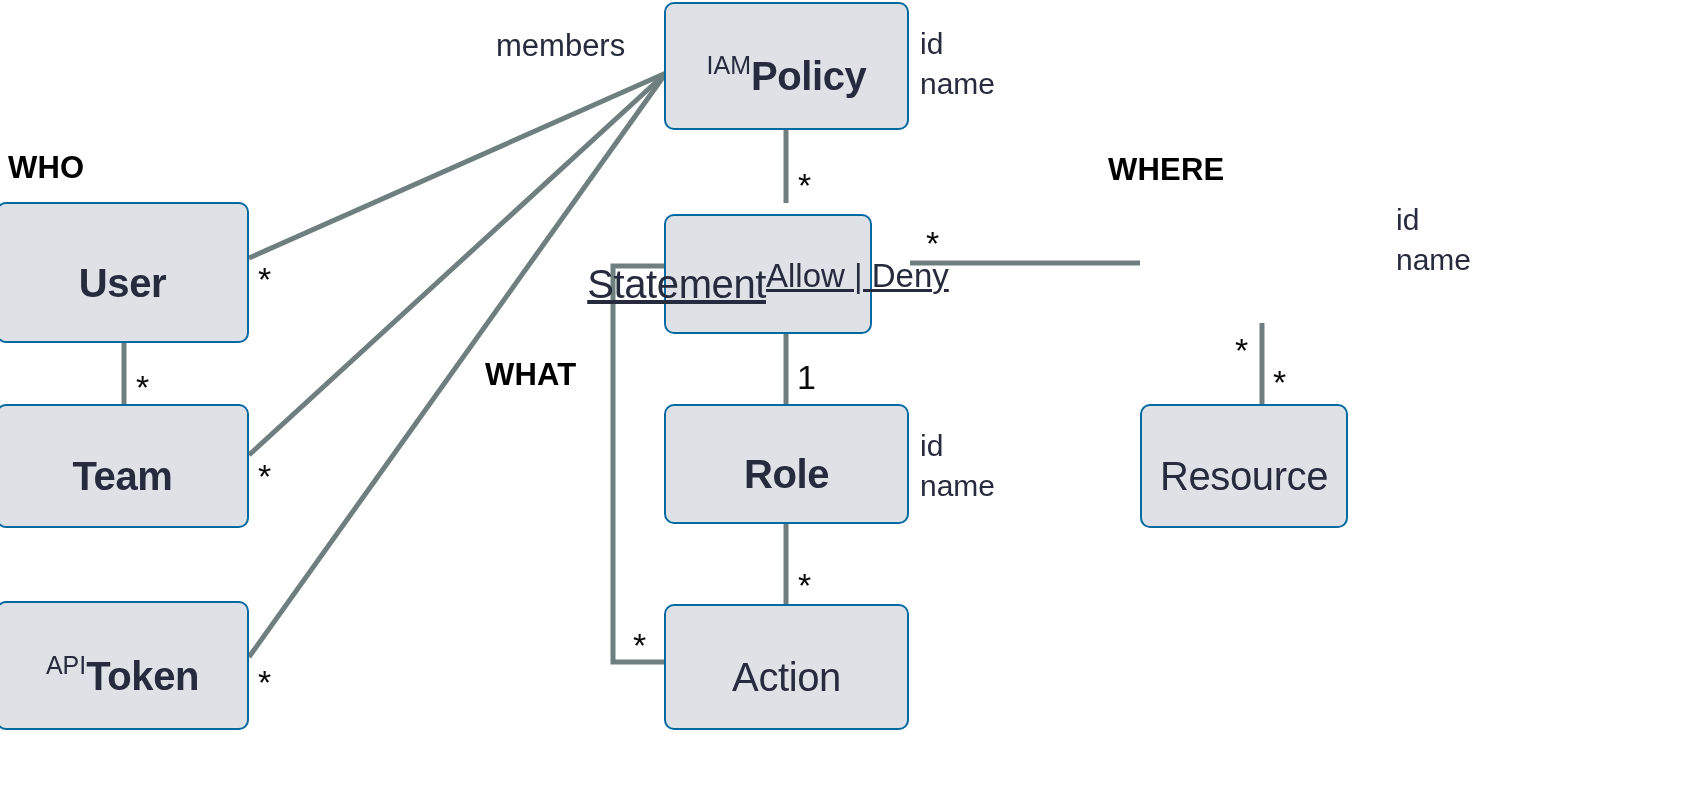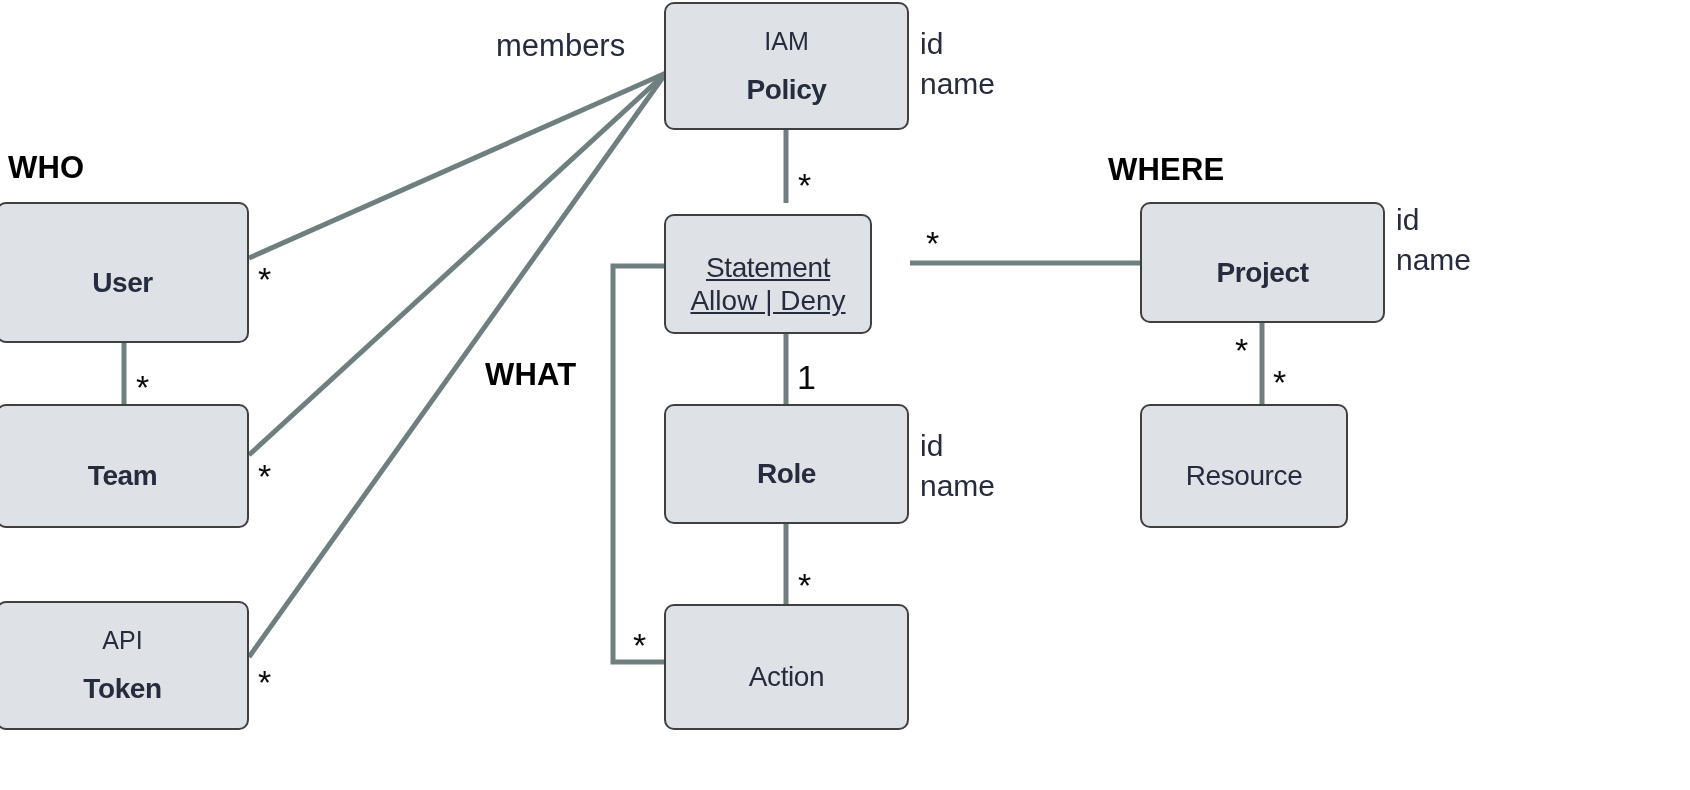--- a/index.html
+++ b/index.html
@@ -21,48 +21,48 @@
     position: absolute;
     left: 0;
     top: 0;
     width: 1690px;
     height: 790px;
   }
   .node {
     position: absolute;
     box-sizing: border-box;
     background: #dee2e6;
-    border: 2px solid #404040;
+    border: 2px solid #0369a1;
     border-radius: 10px;
     display: flex;
-    flex-direction: column;
+    flex-direction: row;
     align-items: center;
     justify-content: center;
     color: #262b3d;
     z-index: 2;
   }
   .node .sub-top {
     font-size: 25px;
     font-weight: 400;
     line-height: 1.05;
     margin-bottom: 1px;
   }
   .node .title {
-    font-size: 28px;
+    font-size: 40px;
     font-weight: 700;
     line-height: 1.05;
     letter-spacing: -0.4px;
     white-space: nowrap;
     margin-top: 20px;
   }
   .node .title.regular {
     font-weight: 400;
   }
   .node .sub-bottom {
-    font-size: 28px;
+    font-size: 33px;
     font-weight: 400;
     line-height: 1.05;
     margin-top: 4px;
     white-space: nowrap;
   }
   .zone-label {
     position: absolute;
     font-size: 31px;
     font-weight: 700;
     color: #000000;
@@ -156,23 +156,20 @@
   <div class="node" style="left:664px; top:604px; width:245px; height:126px;">
     <div class="title regular">Action</div>
   </div>
 
   <div class="node" style="left:664px; top:404px; width:245px; height:120px;">
     <div class="title">Role</div>
   </div>
 
   <div class="zone-label" style="left:1108px; top:152px;">WHERE</div>
 
-  <div class="node" style="left:1140px; top:202px; width:245px; height:121px;">
-    <div class="title">Project</div>
-  </div>
 
   <div class="node" style="left:1140px; top:404px; width:208px; height:124px;">
     <div class="title regular">Resource</div>
   </div>
 
   <div class="attrs" style="left:920px; top:24px;">
     <div>id</div>
     <div>name</div>
   </div>
 

